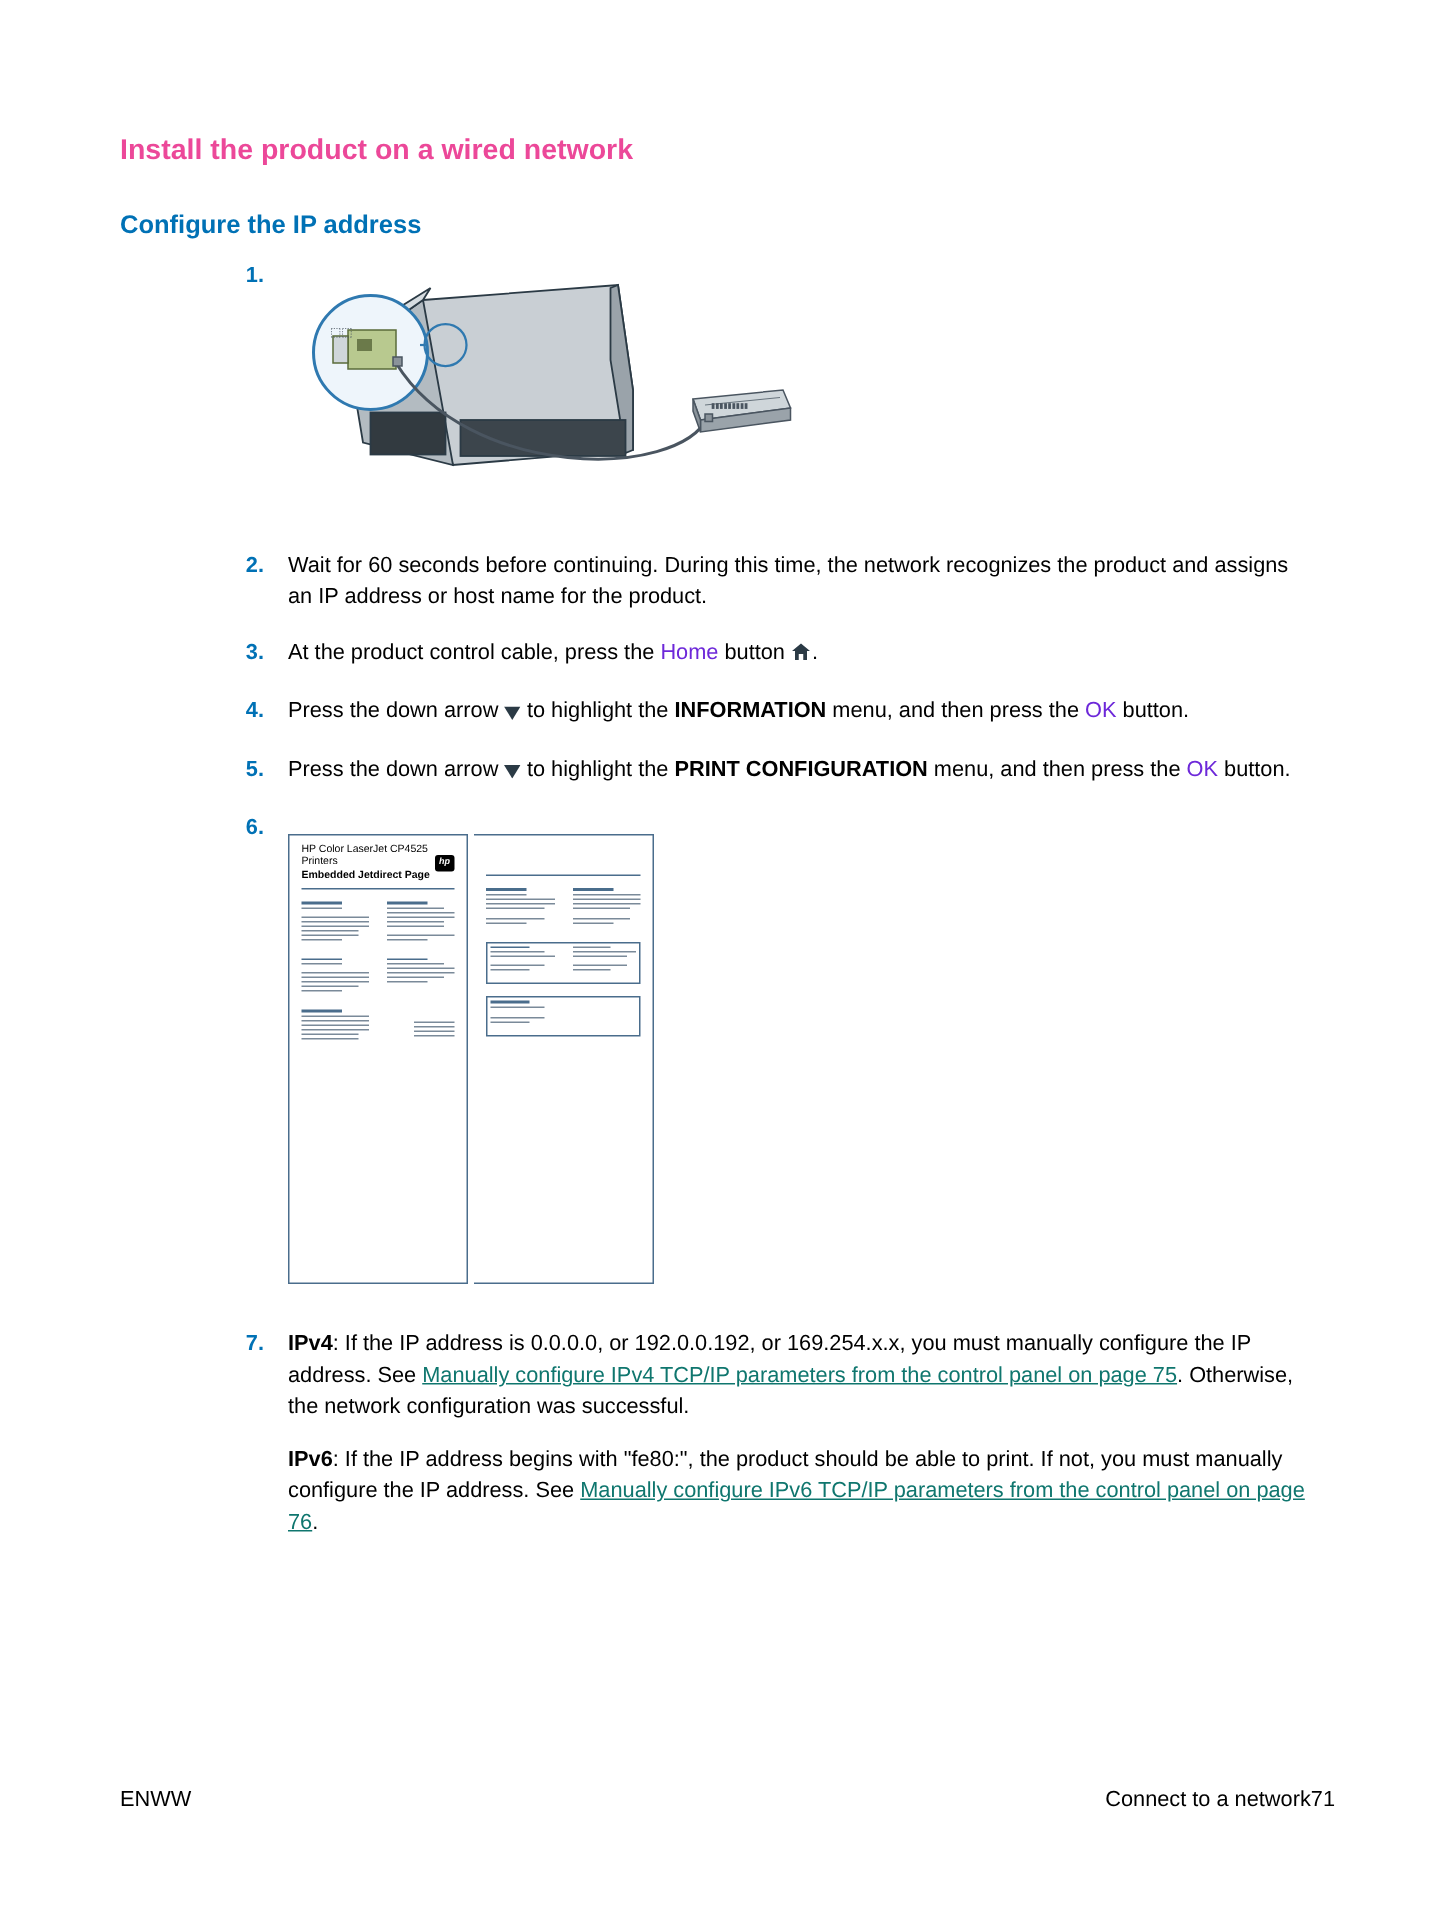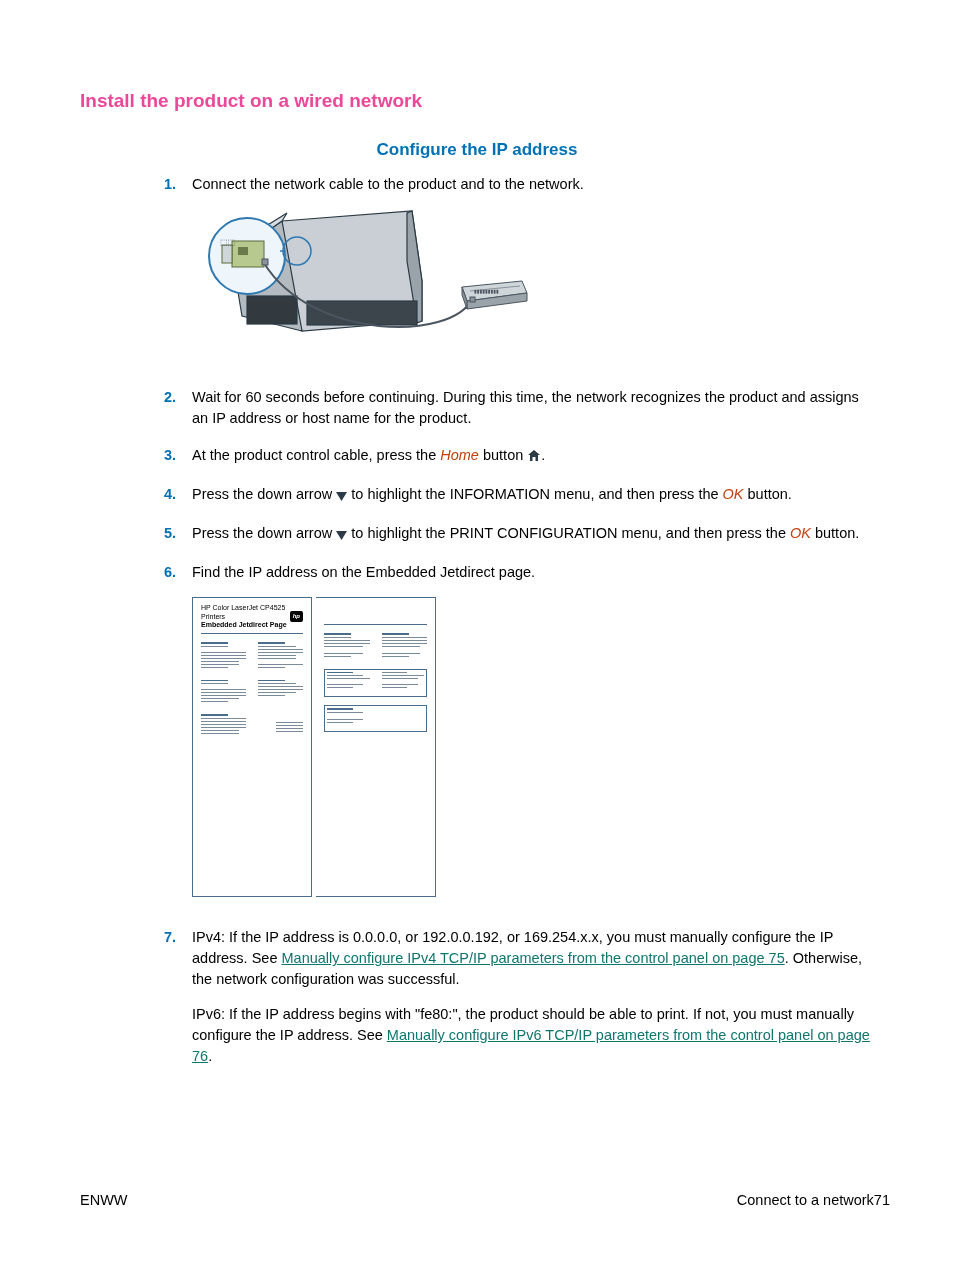--- a/index.html
+++ b/index.html
@@ -16,41 +16,40 @@
     color: #ec4899;
     font-size: 19px;
     font-weight: bold;
     margin-bottom: 28px;
   }
   h2 {
     color: #0071b5;
     font-size: 17px;
     font-weight: bold;
     margin-bottom: 14px;
-    text-align: center;
   }
   .step {
     display: flex;
     margin-bottom: 16px;
     margin-left: 76px;
     font-size: 14.5px;
     line-height: 1.45;
   }
   .step-num {
     color: #0071b5;
     font-weight: bold;
     width: 36px;
     flex-shrink: 0;
     text-align: right;
     padding-right: 16px;
   }
   .step-body { flex: 1; }
   .link { color: #0f766e; text-decoration: underline; cursor: pointer; }
-  .blue { color: #c2410c; font-style: italic; }
-  .bold { font-weight: normal; }
+  .blue { color: #6d28d9; }
+  .bold { font-weight: bold; }
   .para { margin-top: 14px; }
   .illus { margin: 6px 0 14px 0; }
   .footer {
     position: absolute;
     bottom: 62px;
     left: 80px;
     right: 64px;
     display: flex;
     justify-content: space-between;
     font-size: 14.5px;
@@ -91,21 +90,20 @@
 </style>
 </head>
 <body>
 
 <h1>Install the product on a wired network</h1>
 <h2>Configure the IP address</h2>
 
 <div class="step">
   <div class="step-num">1.</div>
   <div class="step-body">
-    <span>Connect the network cable to the product and to the network.</span>
     <div class="illus">
       <svg class="printer-illus" viewBox="0 0 340 150">
 
         <g stroke="#2b3a45" stroke-width="1.2" fill="#dfe3e6">
           <polygon points="90,20 220,10 230,80 230,120 110,130 90,70" fill="#c9cfd4"></polygon>
           <polygon points="90,20 110,130 50,115 40,55" fill="#b3bbc1"></polygon>
           <polygon points="90,20 40,55 50,40 95,12" fill="#d7dde1"></polygon>
           <polygon points="220,10 230,80 230,120 225,122 215,60 215,12" fill="#9aa3aa"></polygon>
           <rect x="55" y="95" width="50" height="28" fill="#323a40"></rect>
           <rect x="115" y="100" width="110" height="24" fill="#3c454c"></rect>
@@ -166,21 +164,20 @@
   <div class="step-body">
     <span>Press the down arrow </span><span class="icon-inline"><svg width="11" height="9" viewBox="0 0 11 9">
           <polygon points="0,0 11,0 5.5,9" fill="#2b3a45"></polygon>
         </svg></span><span> to highlight the </span><span class="bold">PRINT CONFIGURATION</span><span> menu, and then press the </span><span class="blue">OK</span><span> button.</span>
   </div>
 </div>
 
 <div class="step">
   <div class="step-num">6.</div>
   <div class="step-body">
-    <span>Find the IP address on the Embedded Jetdirect page.</span>
     <div class="illus" style="margin-top:14px;">
       <div class="config-page-wrap">
 
         <div class="config-page">
           <div class="config-header">
             <div class="config-header-text">
               <div>HP Color LaserJet CP4525 Printers</div>
               <div class="config-header-bold">Embedded Jetdirect Page</div>
             </div>
             <div class="hp-badge">hp</div>

